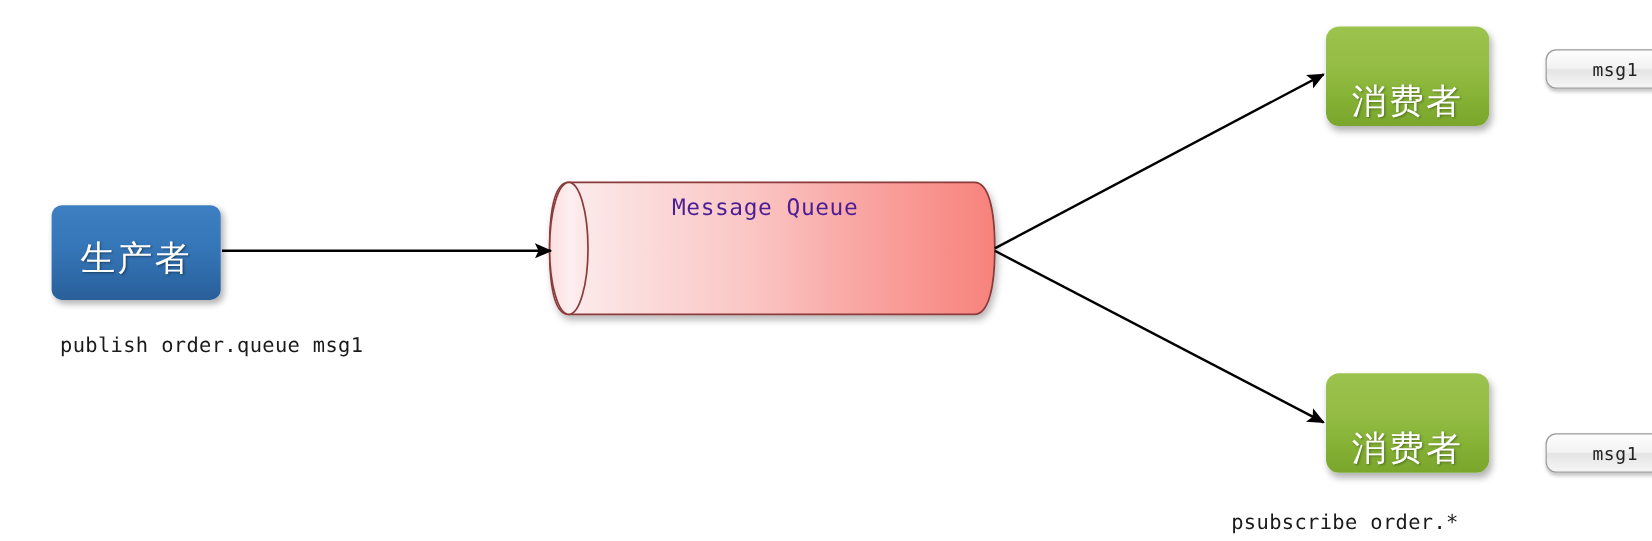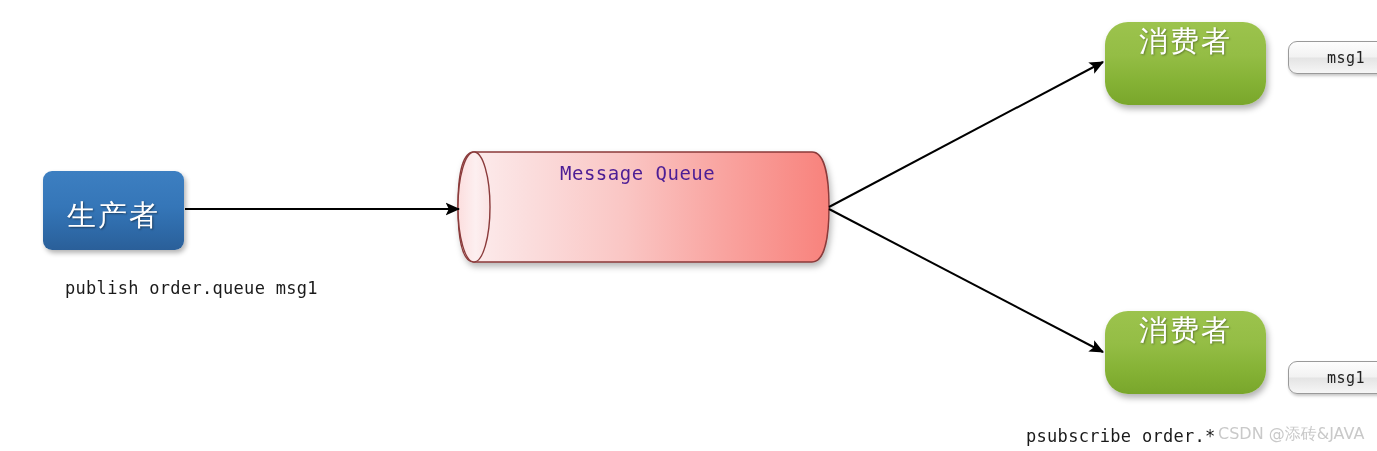--- a/index.html
+++ b/index.html
@@ -47,27 +47,27 @@
     font-size: 29px;
     letter-spacing: 2px;
     font-family: "DejaVu Sans", sans-serif;
     text-shadow: 1px 1px 2px rgba(0,0,0,0.45);
     margin-top: 10px;
   }
 
   
   .node-consumer {
     position: absolute;
-    width: 161px;
+    width: 136px;
     height: 83px;
-    border-radius: 23px;
+    border-radius: 11px;
     background: linear-gradient(to bottom, #9cc34d 0%, #94bd45 40%, #85b235 72%, #79a62b 100%);
     box-shadow: 2px 4px 6px rgba(0,0,0,0.30);
     display: flex;
-    align-items: flex-start;
+    align-items: flex-end;
     justify-content: center;
   }
   .node-consumer.top    { left: 1105px; top: 22px; }
   .node-consumer.bottom { left: 1105px; top: 311px; }
   .node-consumer .node-label {
     color: #ffffff;
     font-size: 29px;
     letter-spacing: 2px;
     font-family: "DejaVu Sans", sans-serif;
     text-shadow: 1px 1px 2px rgba(0,0,0,0.35);
@@ -110,21 +110,21 @@
 
   
   .caption {
     position: absolute;
     font-family: "DejaVu Sans Mono", monospace;
     font-size: 17px;
     color: #1a1a1a;
     letter-spacing: 0.3px;
     white-space: nowrap;
   }
-  .caption.publish    { left: 65px;   top: 278px; text-align: right; }
+  .caption.publish    { left: 50px;   top: 278px; text-align: right; }
   .caption.subscribe  { left: 1026px; top: 129px; }
   .caption.psubscribe { left: 1026px; top: 426px; }
 
   
   .watermark {
     position: absolute;
     left: 1218px;
     top: 424px;
     font-family: "DejaVu Sans", sans-serif;
     font-size: 16px;
@@ -194,15 +194,14 @@
   </div>
 
   <div class="node-consumer bottom">
     <span class="node-label">消费者</span>
   </div>
   <div class="msg-badge bottom">
     <span class="badge-text">msg1</span>
   </div>
   <div class="caption psubscribe">psubscribe order.*</div>
 
-  <div class="watermark">CSDN @添砖&amp;JAVA</div>
 
 </div>
 
 </body></html>

